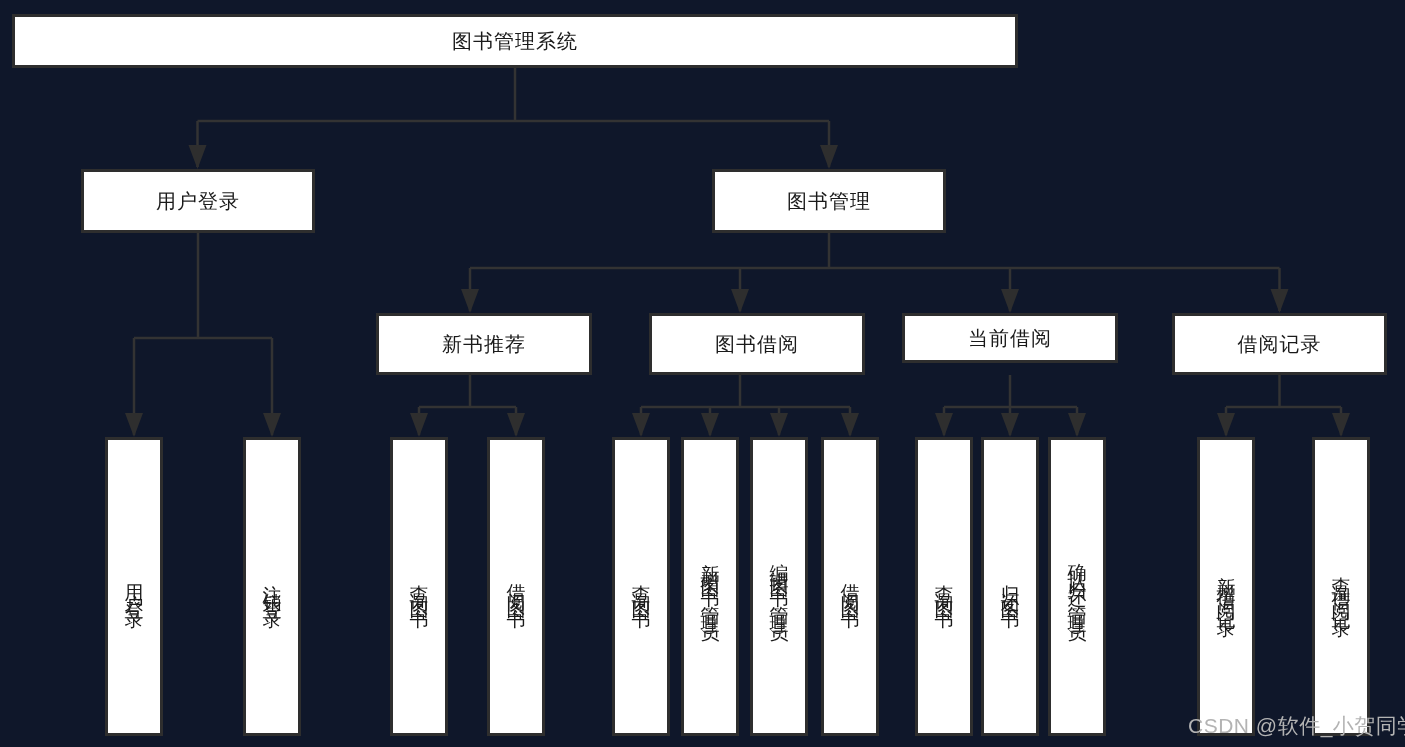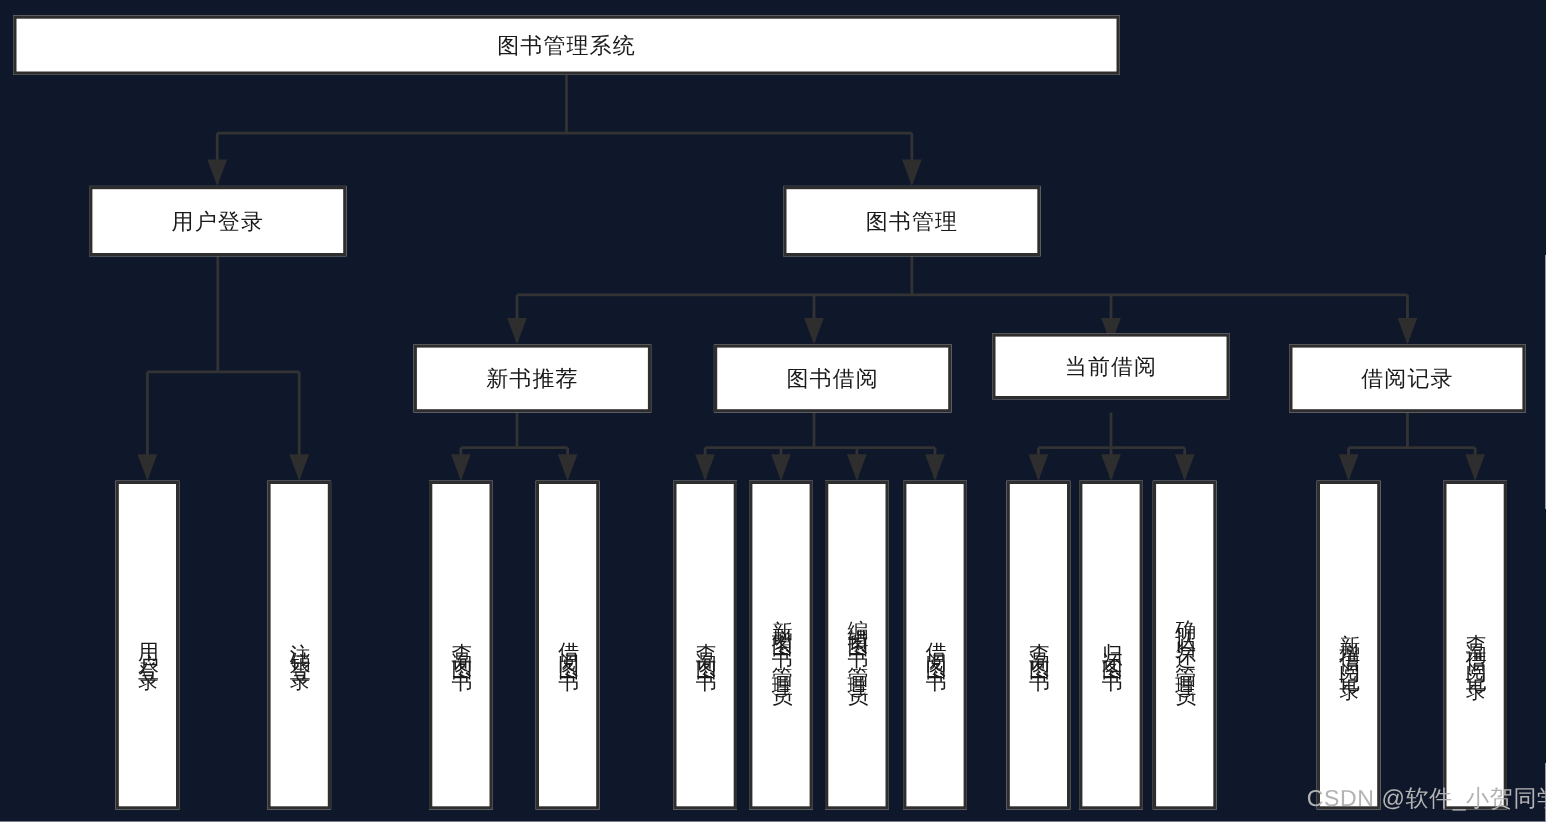--- a/index.html
+++ b/index.html
@@ -17,21 +17,21 @@
     display:block;writing-mode:vertical-rl;text-orientation:mixed;
     font-size:19px;letter-spacing:0.45em;text-align:center;line-height:52px;
     white-space:nowrap;
   }
   
   .n-root {left:12px;  top:14px;  width:1006px;height:54px;}
   .n-l2a  {left:81px;  top:169px; width:234px; height:64px;}
   .n-l2b  {left:712px; top:169px; width:234px; height:64px;text-align:right;}
   .n-l3a  {left:376px; top:313px; width:216px; height:62px;}
   .n-l3b  {left:632px; top:313px; width:216px; height:62px;margin-left:17px;}
-  .n-l3c  {left:902px; top:303px; width:216px; height:60px;}
+  .n-l3c  {left:902px; top:313px; width:216px; height:50px;}
   .n-l3d  {left:1172px;top:313px; width:215px; height:62px;}
   .lf     {top:437px;width:58px;height:299px;}
   .lf1 {left:105px;} .lf2 {left:243px;}
   .lf3 {left:390px;} .lf4 {left:487px;}
   .lf5 {left:612px;} .lf6 {left:681px;} .lf7 {left:750px;} .lf8 {left:821px;}
   .lf9 {left:915px;} .lf10{left:981px;} .lf11{left:1048px;}
   .lf12{left:1197px;} .lf13{left:1312px;}
   .watermark{
     position:absolute;left:1188px;top:712px;font-size:21px;color:#b3b3b3;
     letter-spacing:0.5px;white-space:nowrap;

